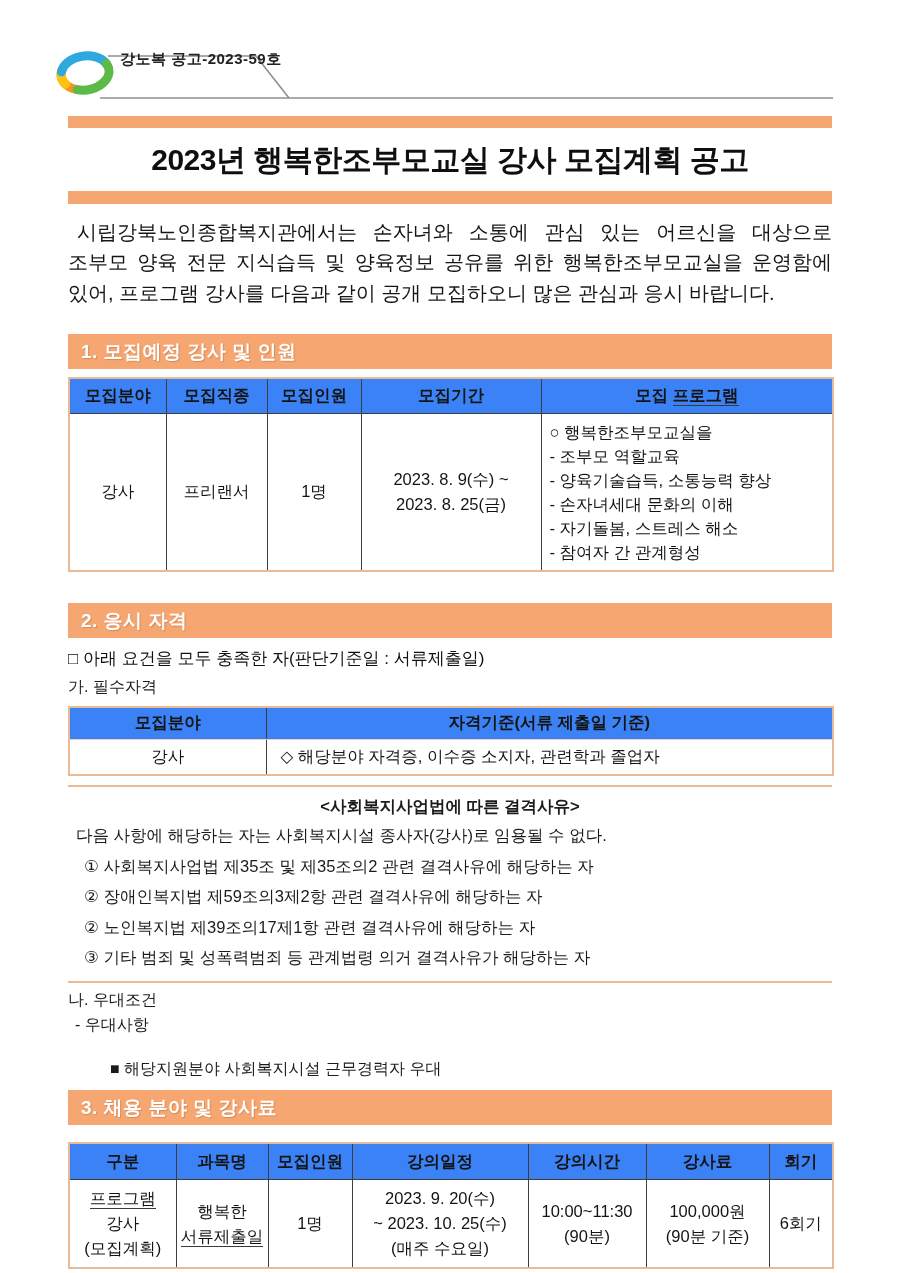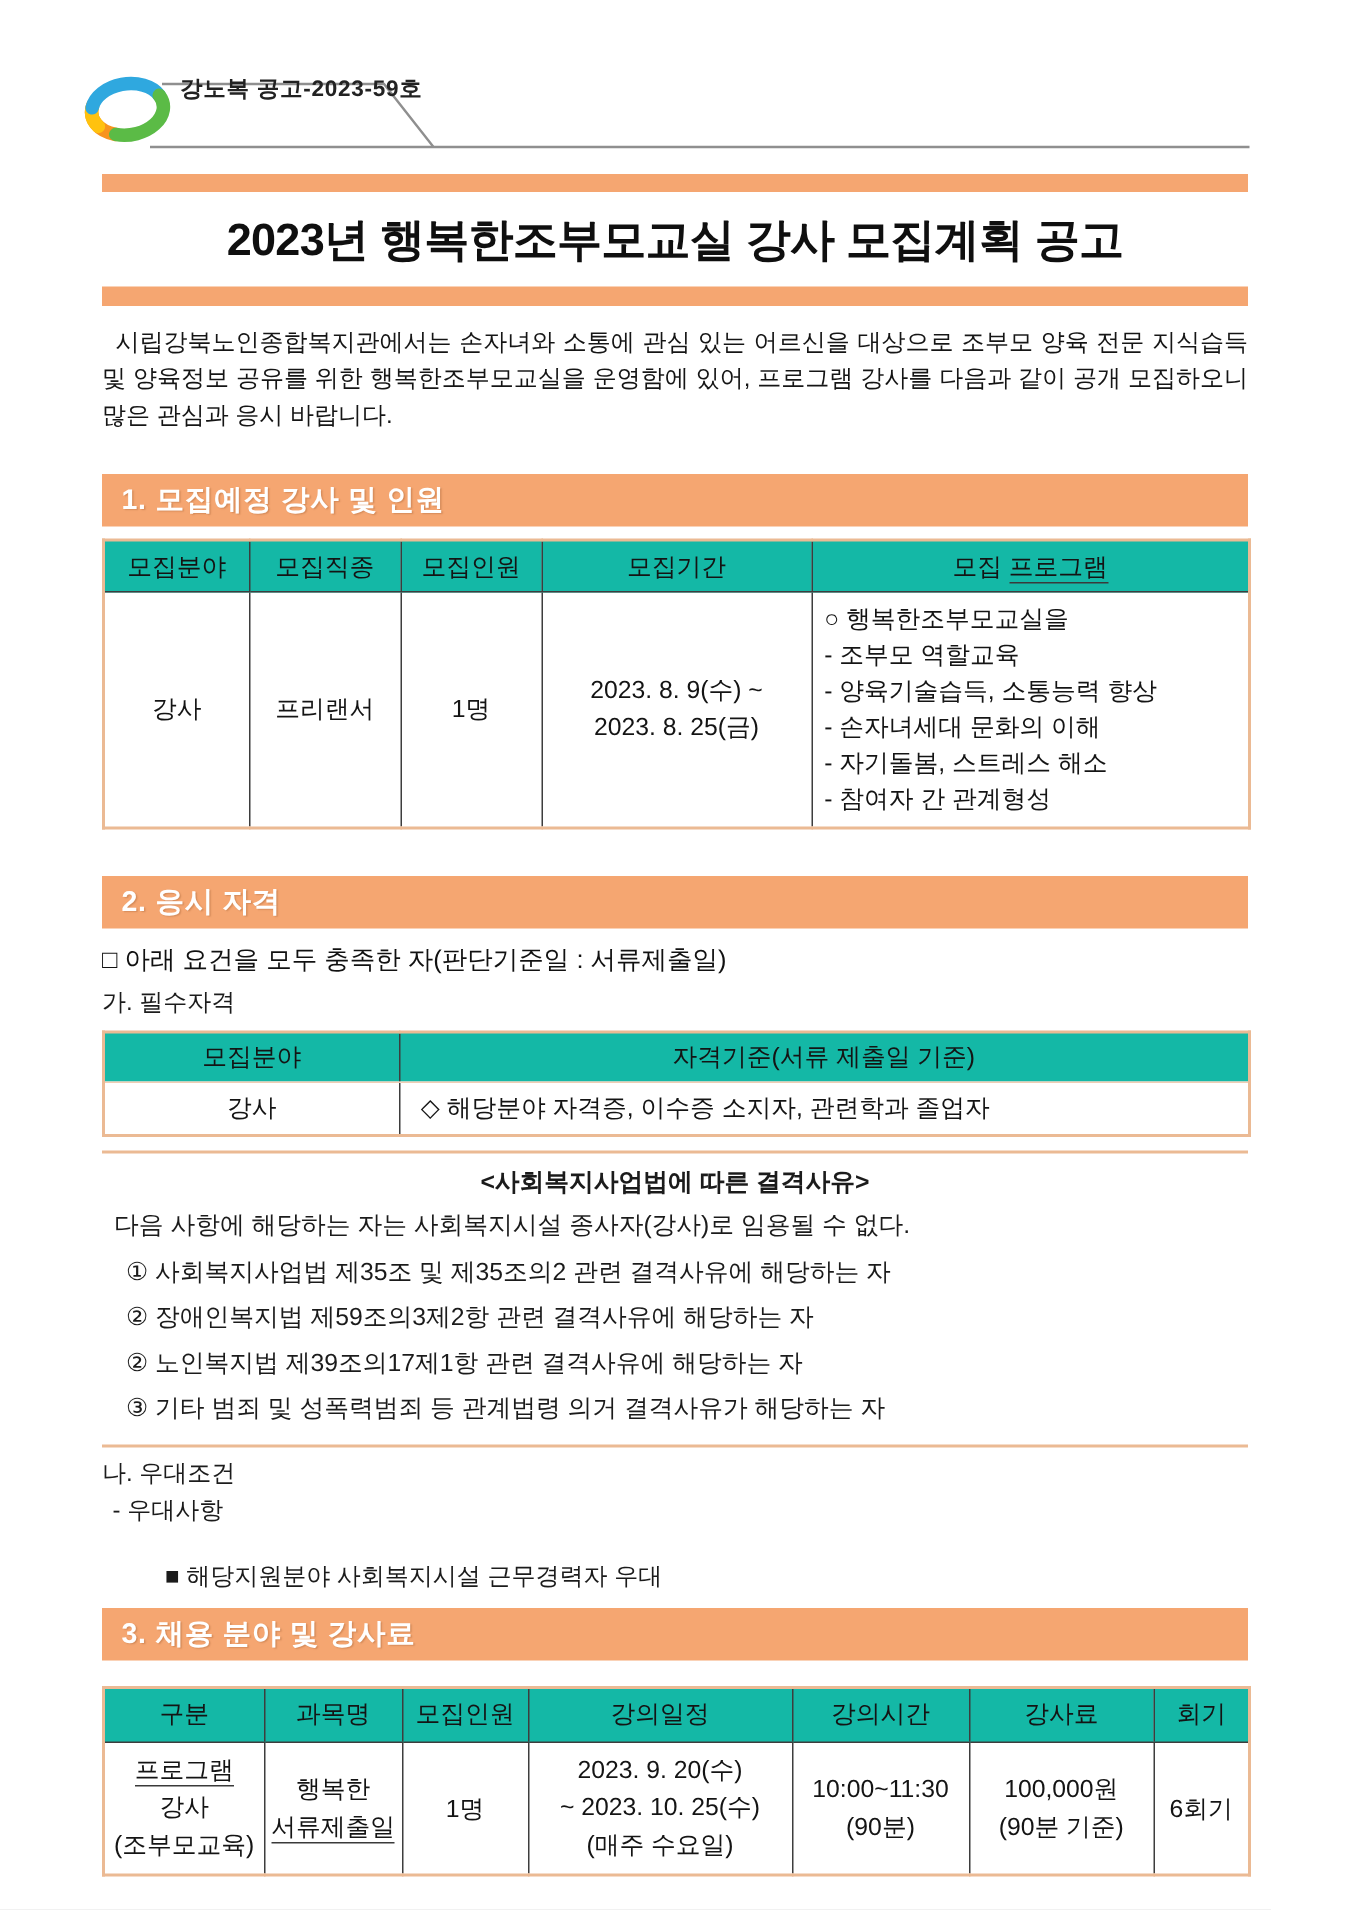--- a/index.html
+++ b/index.html
@@ -14,34 +14,34 @@
   .hdr-lines { position:absolute; left:0; top:0; }
   .logo { position:absolute; left:56px; top:50px; }
   .doc-num { position:absolute; left:120px; top:50px; font-size:15px; font-weight:bold; color:#222; letter-spacing:0.5px; }
   
   .content { margin:0 68px; width:764px; }
   .bar { background:#F5A671; }
   .bar-top { height:12px; margin-top:4px; }
   .bar-bottom { height:13px; }
   .doc-title { font-size:30px; font-weight:800; text-align:center; color:#0f0f0f;
                letter-spacing:-0.5px; padding:12px 0 10px; }
-  .intro { margin-top:13px; font-size:16px; line-height:1.52; text-align:justify;
+  .intro { margin-top:13px; font-size:20px; line-height:1.52; text-align:justify;
            text-indent:9px; color:#151515; word-break:keep-all; }
   .sec-bar { height:35px; line-height:35px; background:#F5A671; color:#ffffff;
              font-size:19px; font-weight:bold; padding-left:13px;
              text-shadow:1px 1px 1px rgba(120,60,20,0.25); letter-spacing:0.5px; }
   .sec1 { margin-top:26px; }
   .sec2 { margin-top:31px; }
   .sec3 { margin-top:10px; }
   
   table { border-collapse:collapse; table-layout:fixed; width:764px; font-size:16.5px; color:#141414; }
   .tbl { border:2px solid #EBBA94; margin-top:8px; }
   .tbl th, .tbl td { border-left:1.5px solid #3d3d3d; text-align:center; vertical-align:middle; }
   .tbl th:first-child, .tbl td:first-child { border-left:none; }
-  .tbl th { background:#14b8a6; font-weight:normal; height:35px; border-bottom:1.5px solid #3d3d3d; }
+  .tbl th { background:#3b82f6; font-weight:bold; height:35px; border-bottom:1.5px solid #3d3d3d; }
   .tbl td { padding:6px 4px; }
   .t1 td { height:148px; }
   .programs { text-align:left !important; padding-left:8px !important; }
   .programs div { line-height:24px; }
   .period div { line-height:25px; }
   .t2 th { height:33px; border-bottom:1px solid #f0cdb4; }
   .t2 td { height:33px; }
   .qual-cell { text-align:left !important; padding-left:14px !important; }
   .t3 { margin-top:17px; }
   .t3 th { height:37px; }
@@ -185,21 +185,21 @@
           <th>강의시간</th>
           <th>강사료</th>
           <th>회기</th>
         </tr>
       </thead>
       <tbody>
         <tr>
           <td>
             <div><span class="u">프로그램</span></div>
             <div>강사</div>
-            <div>(조부모교육)</div>
+            <div>(모집계획)</div>
           </td>
           <td>
             <div>행복한</div>
             <div><span class="u">서류제출일</span></div>
           </td>
           <td>1명</td>
           <td>
             <div>2023. 9. 20(수)</div>
             <div>~ 2023. 10. 25(수)</div>
             <div>(매주 수요일)</div>

